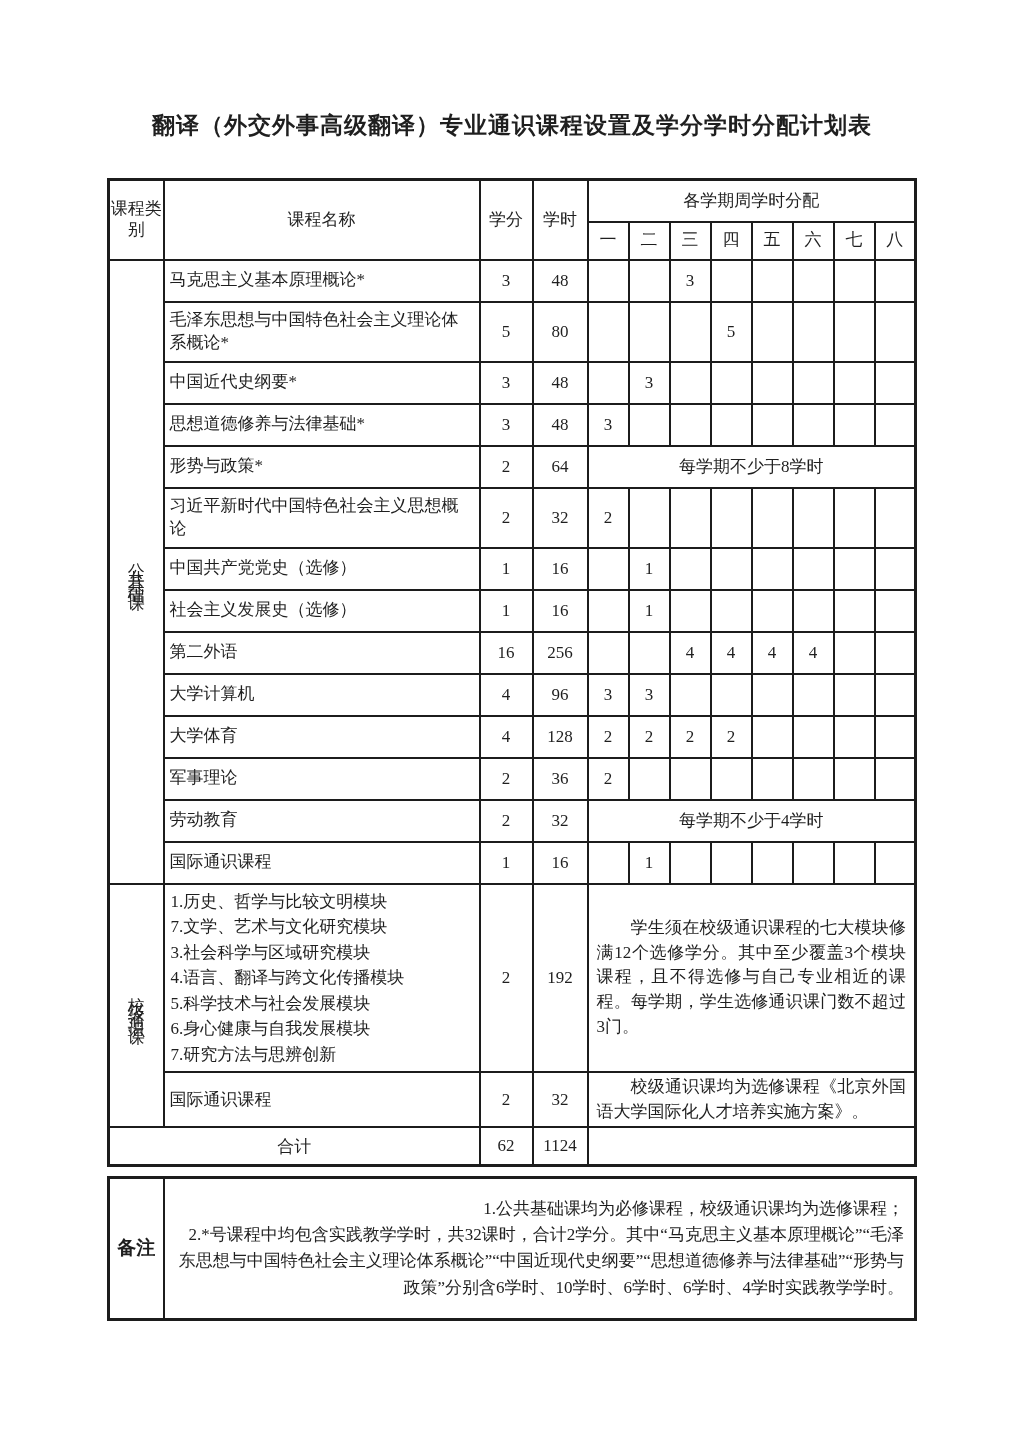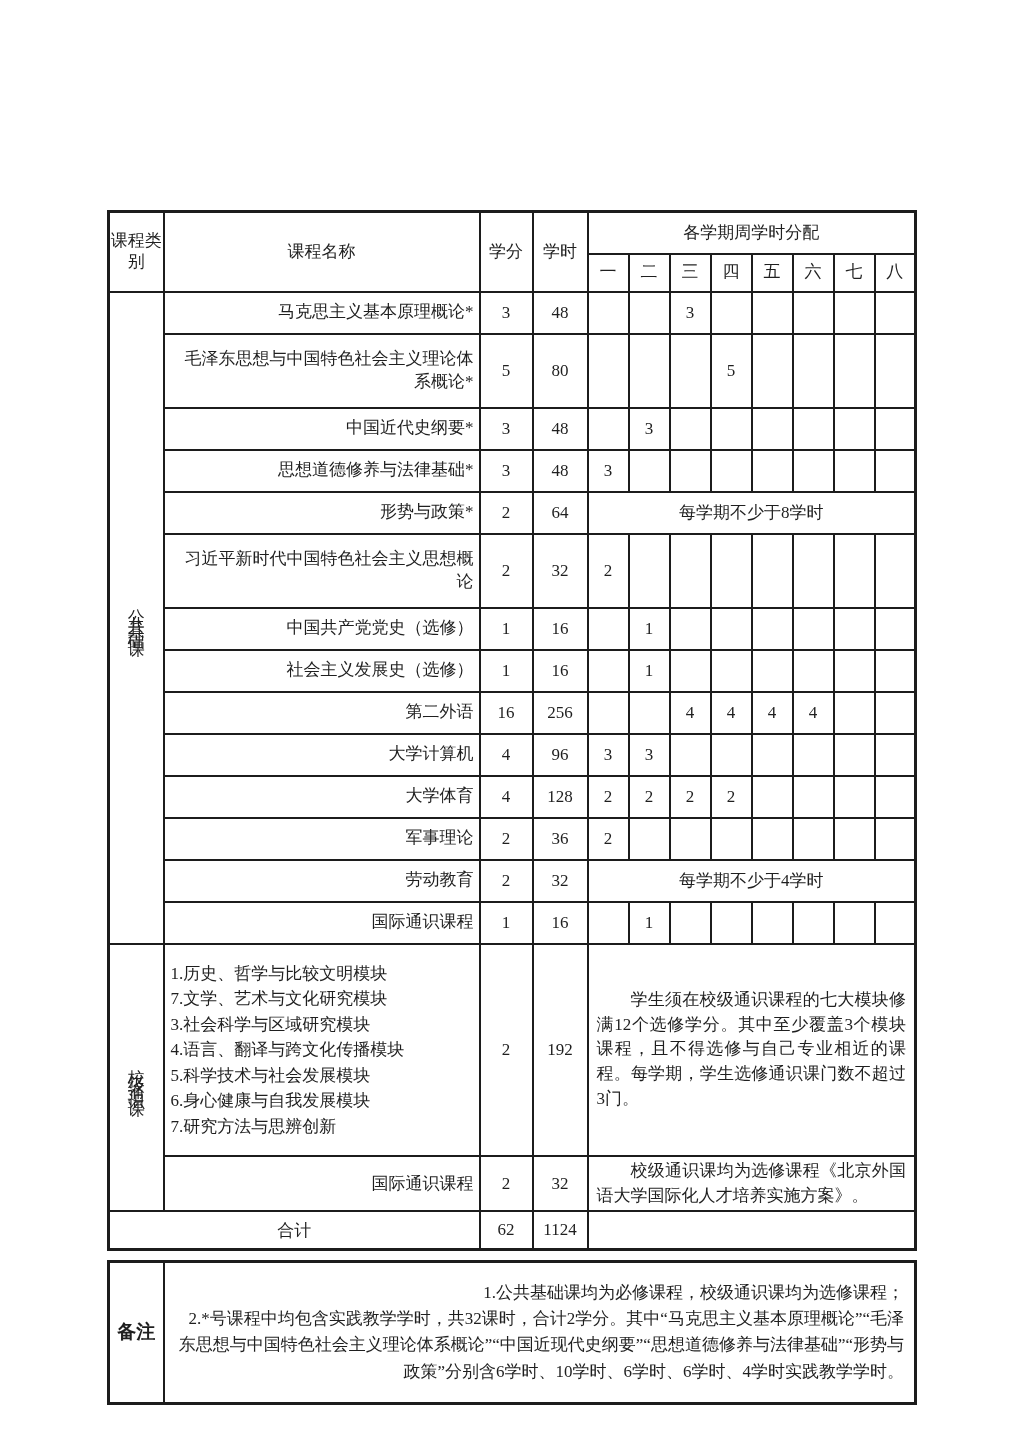--- a/index.html
+++ b/index.html
@@ -3,43 +3,44 @@
 <meta charset="utf-8">
 <style>
   html,body{margin:0;padding:0;background:#ffffff;}
   .page{position:relative;width:1024px;height:1446px;background:#ffffff;overflow:hidden;
         color:#1f1f1f;font-family:"Liberation Serif","DejaVu Serif",serif;}
   .title{position:absolute;top:110px;left:0;width:100%;margin:0;text-align:center;
          font-family:"Liberation Sans","DejaVu Sans",sans-serif;
          font-size:23px;font-weight:700;letter-spacing:1px;}
   .tables{position:absolute;left:107px;top:178px;width:812px;}
   table{border-collapse:collapse;table-layout:fixed;width:810px;}
-  table.main,table.remarks{border:3px solid #1c1c1c;margin-top:32px;}
+  table.main,table.remarks{border:3px solid #1c1c1c;}
   td{border:2px solid #1c1c1c;padding:0;text-align:center;vertical-align:middle;
      font-size:17px;overflow:hidden;}
   col.w-cat{width:55px;}  col.w-name{width:316px;}
   col.w-credit{width:53px;} col.w-hour{width:55px;}
-  tr.h42{height:42px;} tr.h58{height:74px;} tr.h38{height:38px;}
+  tr.h42{height:42px;} tr.h58{height:60px;} tr.h38{height:38px;}
   tr.h180{height:180px;} tr.h62{height:52px;} tr.h142{height:142px;}
   .hd{font-family:"Liberation Sans","DejaVu Sans",sans-serif;font-weight:500;line-height:1.2;}
-  .name{text-align:right;padding:2px 5px;line-height:1.3;}
+  .name{text-align:left;padding:2px 5px;line-height:1.3;}
   .vertcell{padding:0;}
   .vert{display:inline-block;writing-mode:vertical-lr;text-orientation:upright;
         letter-spacing:8px;font-size:17px;line-height:1;}
-  .modlist{text-align:left;padding:16px 6px;line-height:1.5;}
+  .modlist{text-align:left;padding:4px 6px;line-height:1.5;}
   .notecell{text-align:left;vertical-align:middle;}
   .notetext{padding:2px 8px;text-indent:2em;text-align:justify;line-height:1.45;}
   .total td{font-weight:400;}
   .rlabel{font-weight:700;font-size:19px;}
   .rbody{text-align:right;padding:6px 10px;line-height:1.55;}
 </style>
 </head>
 <body>
 
 <div class="page">
+  <h1 class="title">翻译（外交外事高级翻译）专业通识课程设置及学分学时分配计划表</h1>
 
   <div class="tables">
     <table class="main">
       <colgroup>
         <col class="w-cat">
           <col class="w-name">
           <col class="w-credit">
           <col class="w-hour">
         <col>
           <col>

